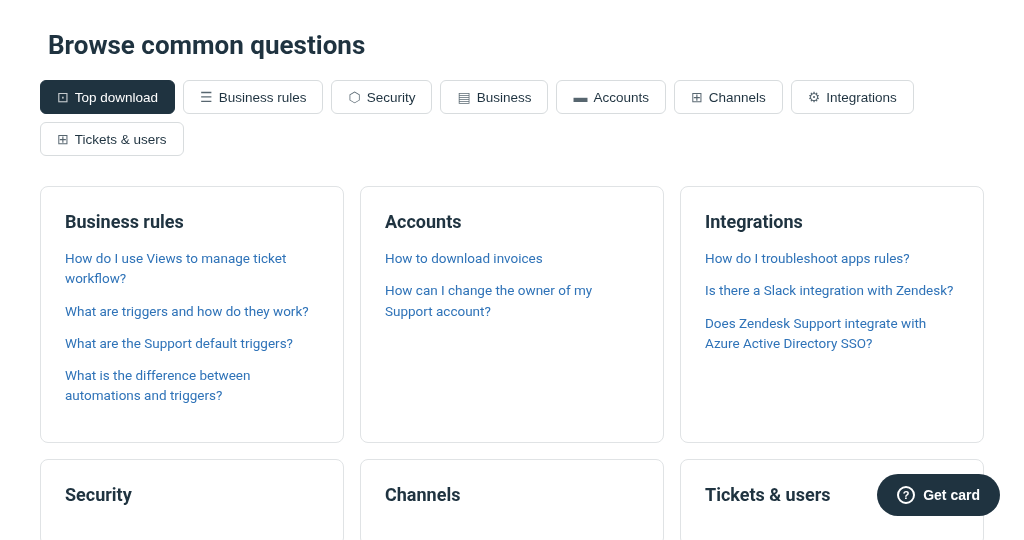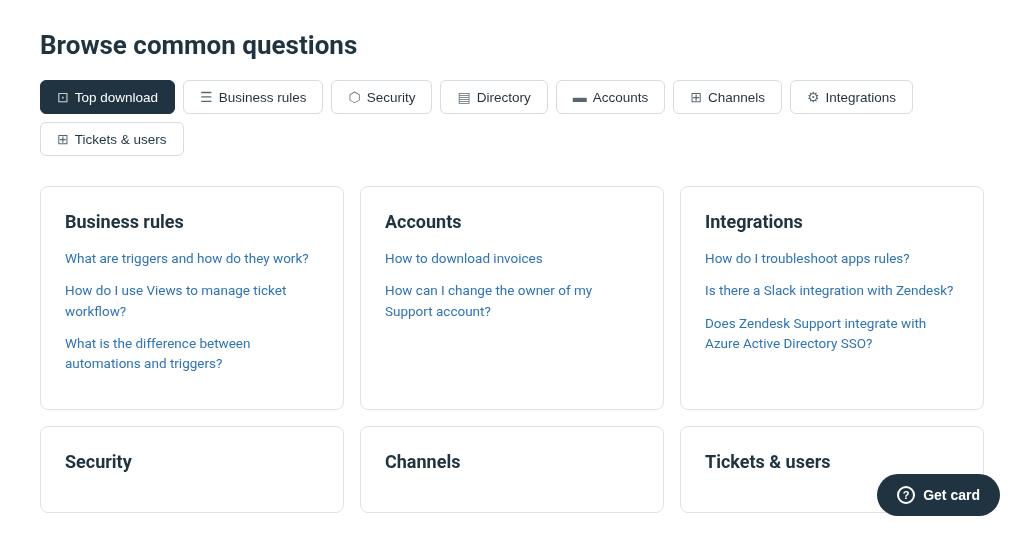--- a/index.html
+++ b/index.html
@@ -8,20 +8,21 @@
       background: #fff;
       color: #1f3340;
       font-size: 14px;
       padding: 30px 40px;
     }
     h1 {
       font-size: 26px;
       font-weight: 700;
       color: #1f3340;
       margin-bottom: 20px;
+      margin-left: 8px;
     }
     .tabs {
       display: flex;
       flex-wrap: wrap;
       gap: 8px;
       margin-bottom: 30px;
     }
     .tab-btn {
       display: flex;
       align-items: center;
@@ -112,21 +113,21 @@
     <button class="tab-btn">
       <span class="tab-icon">☰</span>
       <span>Business rules</span>
     </button>
     <button class="tab-btn">
       <span class="tab-icon">⬡</span>
       <span>Security</span>
     </button>
     <button class="tab-btn">
       <span class="tab-icon">▤</span>
-      <span>Directory</span>
+      <span>Business</span>
     </button>
     <button class="tab-btn">
       <span class="tab-icon">▬</span>
       <span>Accounts</span>
     </button>
     <button class="tab-btn">
       <span class="tab-icon">⊞</span>
       <span>Channels</span>
     </button>
     <button class="tab-btn">
@@ -136,22 +137,23 @@
     <button class="tab-btn">
       <span class="tab-icon">⊞</span>
       <span>Tickets &amp; users</span>
     </button>
   </div>
 
 <div class="cards-grid">
 
 <div class="card">
       <h2>Business rules</h2>
+      <a href="#">How do I use Views to manage ticket workflow?</a>
       <a href="#">What are triggers and how do they work?</a>
-      <a href="#">How do I use Views to manage ticket workflow?</a>
+      <a href="#">What are the Support default triggers?</a>
       <a href="#">What is the difference between automations and triggers?</a>
     </div>
     <div class="card">
       <h2>Accounts</h2>
       <a href="#">How to download invoices</a>
       <a href="#">How can I change the owner of my Support account?</a>
     </div>
     <div class="card">
       <h2>Integrations</h2>
       <a href="#">How do I troubleshoot apps rules?</a>

